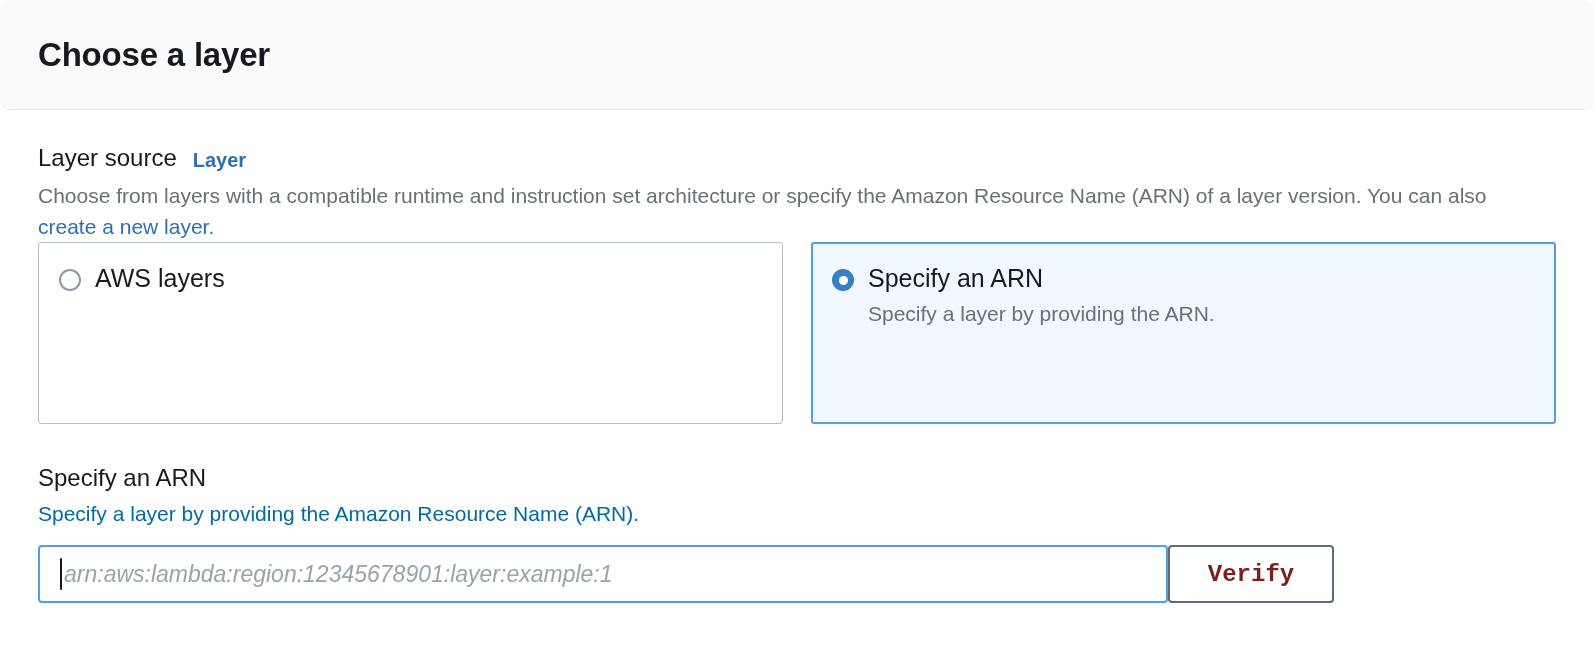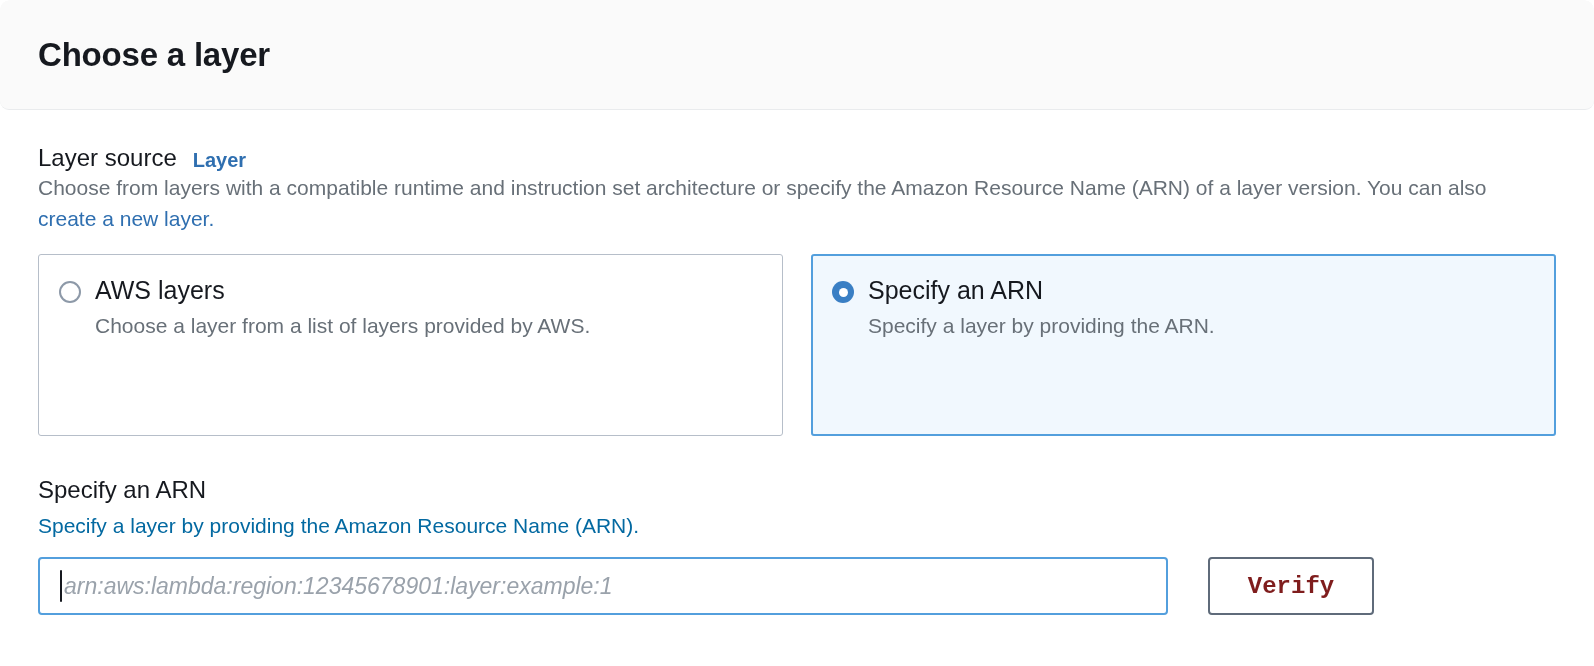--- a/index.html
+++ b/index.html
@@ -52,35 +52,35 @@
     font-weight: normal;
   }
   .info-link {
     font-size: 20px;
     font-weight: bold;
     color: #2f6fb0;
     cursor: pointer;
   }
 
   .field-description {
+    margin-top: 8px;
     font-size: 21px;
     line-height: 31px;
     color: #687078;
     max-width: 1480px;
   }
   .inline-link {
     color: #2f6fb0;
     cursor: pointer;
   }
 
   
   .tiles {
     display: flex;
     gap: 28px;
-    margin-top: 20px;
   }
   .tile {
     flex: 1 1 0;
     min-height: 182px;
     border: 1px solid #b6bec9;
     border-radius: 3px;
     background: #ffffff;
     padding: 20px 22px 20px 20px;
     display: flex;
     gap: 14px;
@@ -141,21 +141,20 @@
     margin-top: 7px;
     font-size: 21px;
     color: #0369a1;
     line-height: 30px;
   }
 
   .arn-row {
     margin-top: 16px;
     display: flex;
     align-items: flex-start;
-    gap: 40px;
   }
 
   .arn-input-wrap {
     position: relative;
     width: 1130px;
     height: 58px;
   }
   .arn-input {
     width: 100%;
     height: 100%;
@@ -214,21 +213,20 @@
     <div class="field-description">
       <span>Choose from layers with a compatible runtime and instruction set architecture or specify the Amazon Resource Name (ARN) of a layer version. You can also </span><span class="inline-link">create a new layer</span><span class="inline-link">.</span>
     </div>
 
     <div class="tiles">
 
       <div class="tile">
         <div class="radio"></div>
         <div class="tile-text">
           <div class="tile-title">AWS layers</div>
-          <div class="tile-desc">Choose a layer from a list of layers provided by AWS.</div>
         </div>
       </div>
 
 
       <div class="tile selected">
         <div class="radio on"></div>
         <div class="tile-text">
           <div class="tile-title">Specify an ARN</div>
           <div class="tile-desc">Specify a layer by providing the ARN.</div>
         </div>

